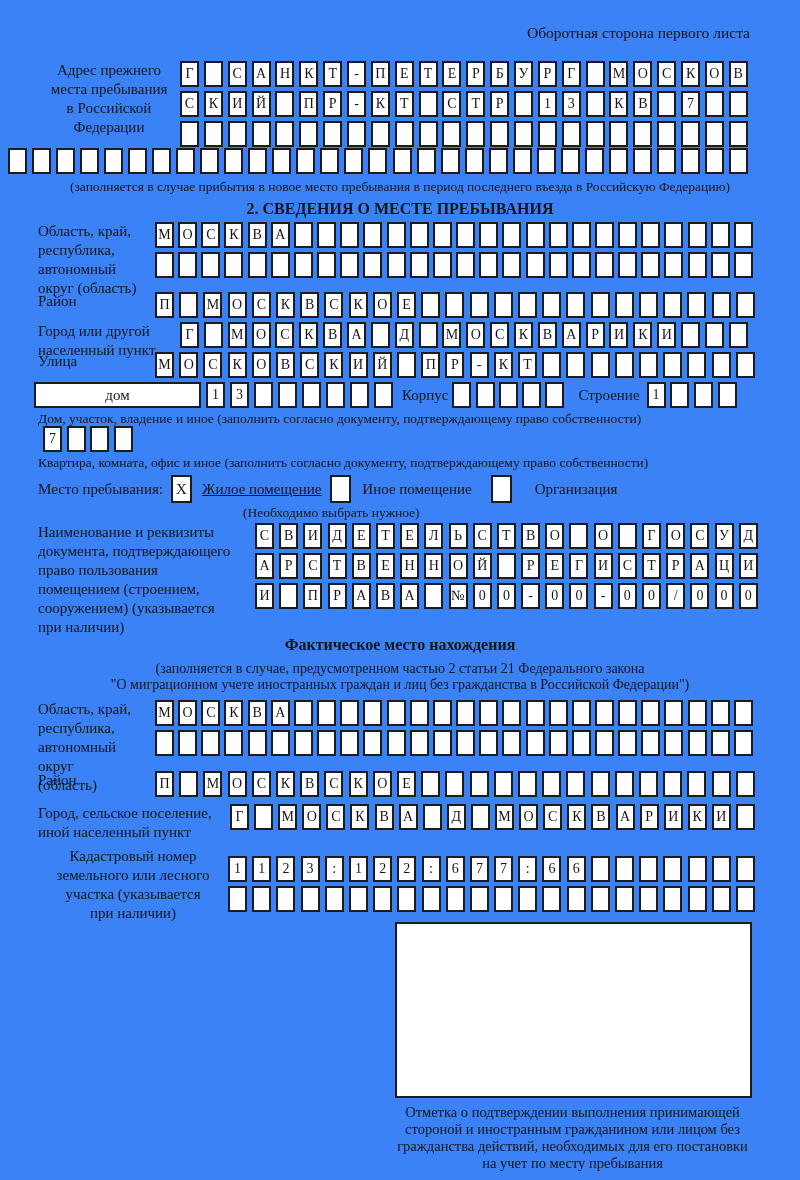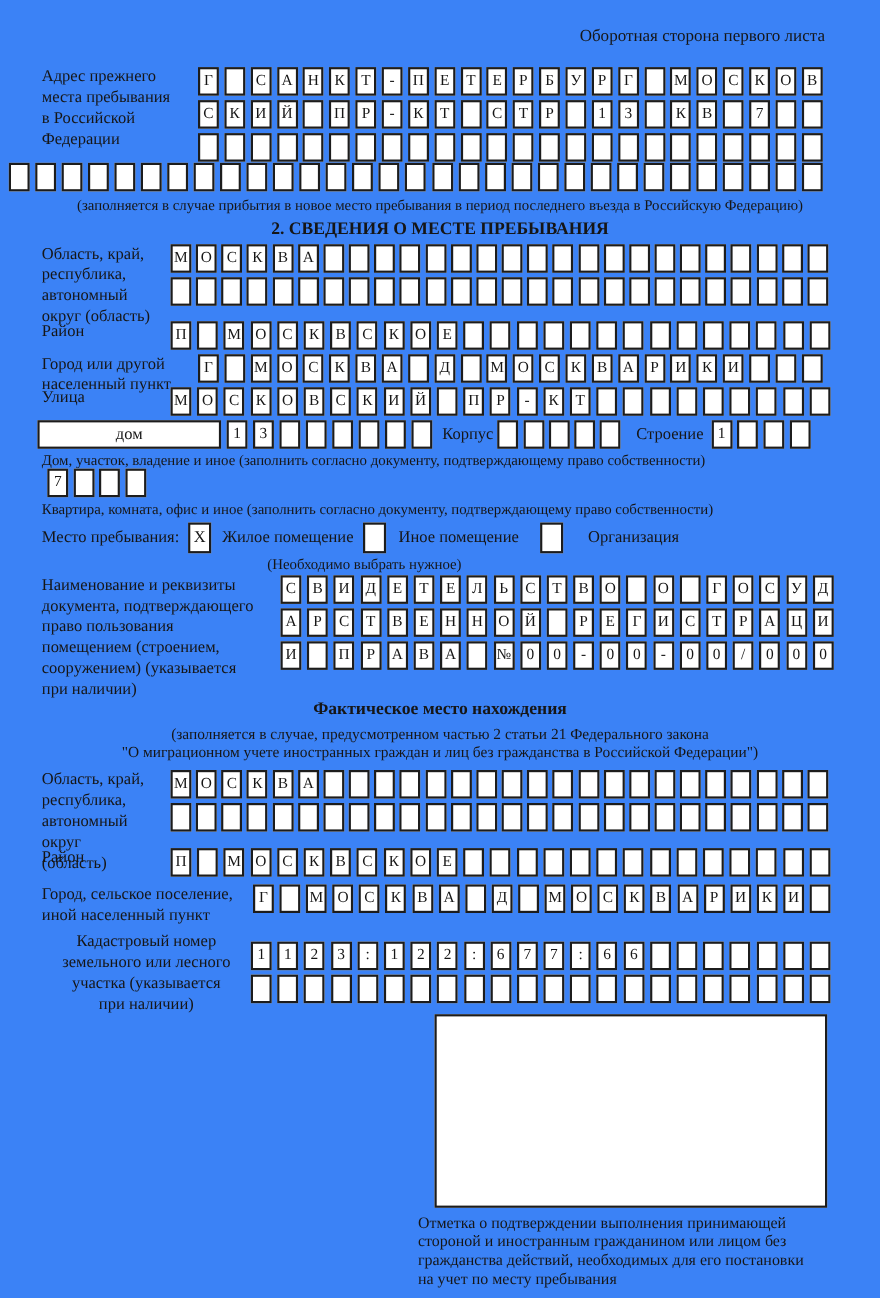--- a/index.html
+++ b/index.html
@@ -11,21 +11,21 @@
   
   .rowblock{display:flex;align-items:flex-start;}
   .lbl{flex:none;font-size:15px;line-height:19px;}
   .lbl span{display:block;}
   .rows{flex:none;}
   .boxrow{display:flex;justify-content:space-between;margin-bottom:4px;}
   .cell{flex:none;box-sizing:border-box;width:19px;height:26px;border:2px solid #1c1c1c;
         display:flex;align-items:center;justify-content:center;
         font-size:14px;line-height:1;background:#fff;}
 
-  .b-prev{margin-top:19px;height:86px;}
+  .b-prev{margin-top:19px;height:86px;text-align:center;}
   .b-prev .lbl{width:142px;margin-left:38px;}
   .b-prev .rows{width:568px;}
   .row-full{margin:1px 0 0 8px;width:740px;}
 
   .note-center{margin-top:5px;text-align:center;font-size:13.5px;line-height:15px;}
   .sec-title{margin-top:6px;text-align:center;font-weight:bold;font-size:16px;line-height:18px;}
 
   .b-region{margin-top:4px;height:62px;}
   .b-region .lbl{width:117px;margin-left:38px;}
   .b-region .rows{width:598px;}
@@ -57,21 +57,21 @@
   .small-note{margin-left:38px;font-size:13.5px;line-height:13px;height:13px;}
 
   .apt-row{display:flex;align-items:flex-start;margin-left:34px;height:30px;margin-top:1px;}
   .apt-box{width:196px;}
   .apt-cells{width:90px;margin-left:9px;}
 
   .stay-row{display:flex;align-items:center;margin-left:38px;height:30px;margin-top:5px;font-size:15px;}
   .checkcell{flex:none;box-sizing:border-box;width:21px;height:28px;border:2px solid #1c1c1c;
              display:flex;align-items:center;justify-content:center;font-size:15px;background:#fff;}
   .stay-lbl{margin-right:8px;}
-  .opt-lbl-1{margin-left:10px;margin-right:9px;}
+  .opt-lbl-1{margin-left:10px;margin-right:9px;text-decoration:underline;}
   .opt-lbl-2{margin-left:11px;margin-right:19px;}
   .opt-lbl-3{margin-left:23px;}
   .stay-note{margin-left:243px;margin-top:1px;font-size:13.5px;line-height:15px;}
 
   .b-doc{margin-top:3px;height:90px;}
   .b-doc .lbl{width:217px;margin-left:38px;}
   .b-doc .rows{width:503px;}
 
   .h3{margin-top:23px;}
   .law-note{margin-top:7px;text-align:center;font-size:14px;line-height:16px;}
@@ -86,21 +86,21 @@
 
   .b-city2{margin-top:3px;height:30px;}
   .b-city2 .lbl{width:192px;margin-left:38px;}
   .b-city2 .rows{width:525px;}
 
   .b-cad{margin-top:22px;height:60px;text-align:center;}
   .b-cad .lbl{width:190px;margin-left:38px;margin-top:-9px;}
   .b-cad .rows{width:527px;}
 
   .stamp-box{box-sizing:border-box;margin:6px 0 0 395px;width:357px;height:176px;border:2px solid #1c1c1c;background:#fff;}
-  .stamp-note{margin:6px 0 0 380px;width:385px;font-size:14.5px;line-height:17px;}
+  .stamp-note{margin:6px 0 0 380px;width:385px;text-align:center;font-size:14.5px;line-height:17px;}
   .stamp-note span{display:block;}
 </style>
 </head>
 <body>
 
 <div class="page">
 
   <div class="corner">Оборотная сторона первого листа</div>
 
   <div class="rowblock b-prev">

